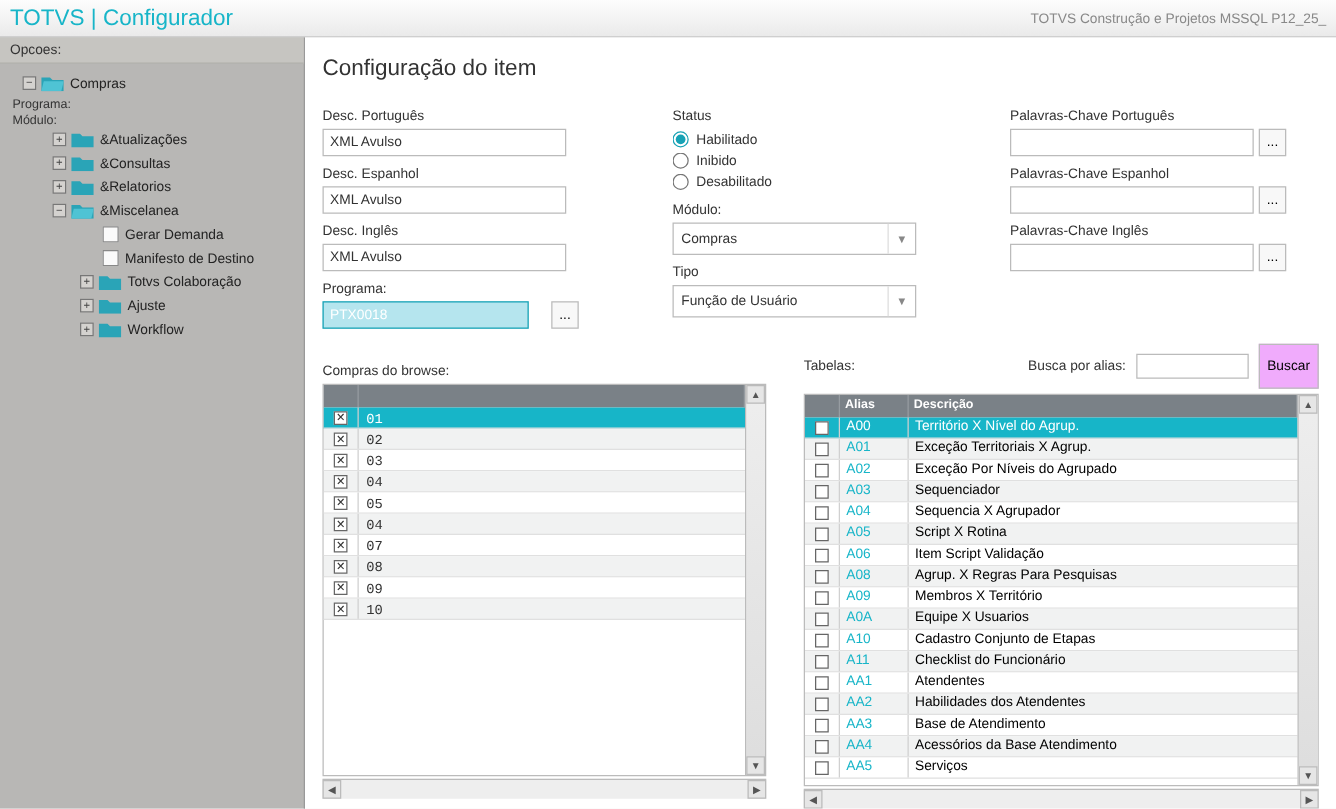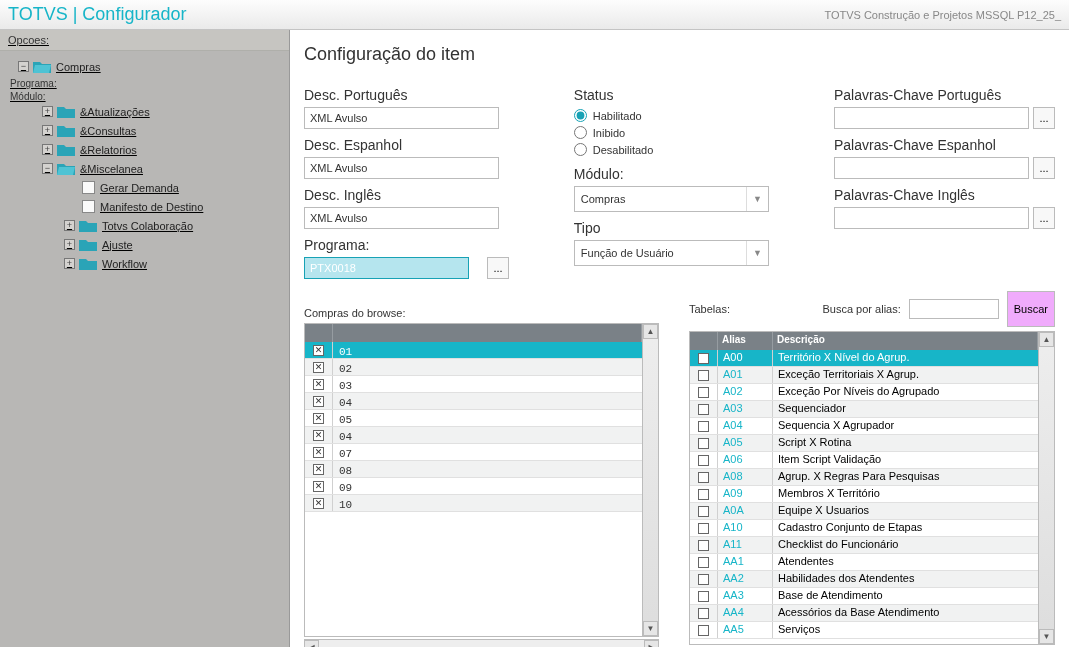--- a/index.html
+++ b/index.html
@@ -1,40 +1,40 @@
 <!DOCTYPE html>
 <html><head>
 <meta charset="utf-8">
 <style>
 * { box-sizing: border-box; margin: 0; padding: 0; font-family: Arial, sans-serif; }
 body { background: #f5f5f5; width: 1069px; height: 647px; overflow: hidden; }
 .header { height: 30px; background: linear-gradient(#fdfdfd,#eaeaea); border-bottom: 1px solid #c4c4c4; display: flex; align-items: center; padding: 0 8px; justify-content: space-between; }
 .header-title { color: #17b5c8; font-size: 18px; }
 .header-env { color: #888; font-size: 11px; }
 .main { display: flex; height: 617px; }
-.left-panel { width: 290px; background: #b8b7b5; border-right: 1px solid #999; text-decoration: underline; }
+.left-panel { width: 244px; background: #b8b7b5; border-right: 1px solid #999; }
 .opcoes-label { font-size: 11px; color: #333; padding: 4px 8px; background: #c6c5c1; border-bottom:1px solid #afafaa;}
 .tree { padding: 6px 4px; font-size: 11px; color: #222; }
 .tree-node { display: flex; align-items: center; padding: 3px 0; }
 .tree-indent-1 { padding-left: 14px; }
 .tree-indent-2 { padding-left: 38px; }
 .tree-indent-3 { padding-left: 60px; }
 .expander { width: 11px; height: 11px; border: 1px solid #777; display: inline-flex; align-items: center; justify-content: center; font-size: 9px; margin-right: 4px; background: #d4d2cf; color:#444; line-height:1; cursor:pointer;}
 .expander.blank { border:none; background:none; }
 .folder-icon { width: 18px; height: 13px; margin-right: 5px; position: relative; }
 .folder-icon svg { width:18px; height:13px; }
 .doc-icon { width: 13px; height: 13px; border: 1px solid #888; background: #fafafa; margin-right: 5px; margin-left:3px; }
 .group-label { font-size: 10px; color: #333; padding-left: 6px; margin-top:2px;}
 .right-panel { flex: 1; background: #fff; padding: 14px 14px 0 14px; overflow: hidden; position:relative;}
 .page-title { font-size: 18px; color: #333; margin-bottom: 22px; }
 .form-row { display: flex; gap: 30px; }
 .col-left { width: 250px; }
 .col-mid { width: 240px; }
 .col-right { flex:1; }
-.field-label { font-size: 14px; color: #333; margin-bottom: 4px; display:block;}
+.field-label { font-size: 11px; color: #333; margin-bottom: 4px; display:block;}
 .text-input { width: 195px; height: 22px; border: 1px solid #bbb; padding: 0 5px; font-size: 11px; color:#333; }
 .text-input.hl { background:#b5e5ee; border:1px solid #17a2b5;}
 .field-block { margin-bottom: 8px; }
 .radio-row { display:flex; align-items:center; font-size:11px; color:#333; padding:2px 0;}
 .radio-row input { margin-right:6px; accent-color:#17a2b5;}
 .select-box { width: 195px; height: 26px; border:1px solid #bbb; display:flex; align-items:center; justify-content:space-between; padding:0 6px; font-size:11px; color:#333; background:#fff;}
 .select-arrow { color:#888; font-size:9px; padding-left:6px; border-left:1px solid #ddd; height:100%; display:flex; align-items:center;}
 .kw-row { display:flex; gap:4px; align-items:center;}
 .kw-input { width:195px; height:22px; border:1px solid #bbb;}
 .btn-dots { width:22px; height:22px; border:1px solid #bbb; background:#f8f8f8; font-size:11px; display:flex; align-items:center; justify-content:center; cursor:pointer;}

